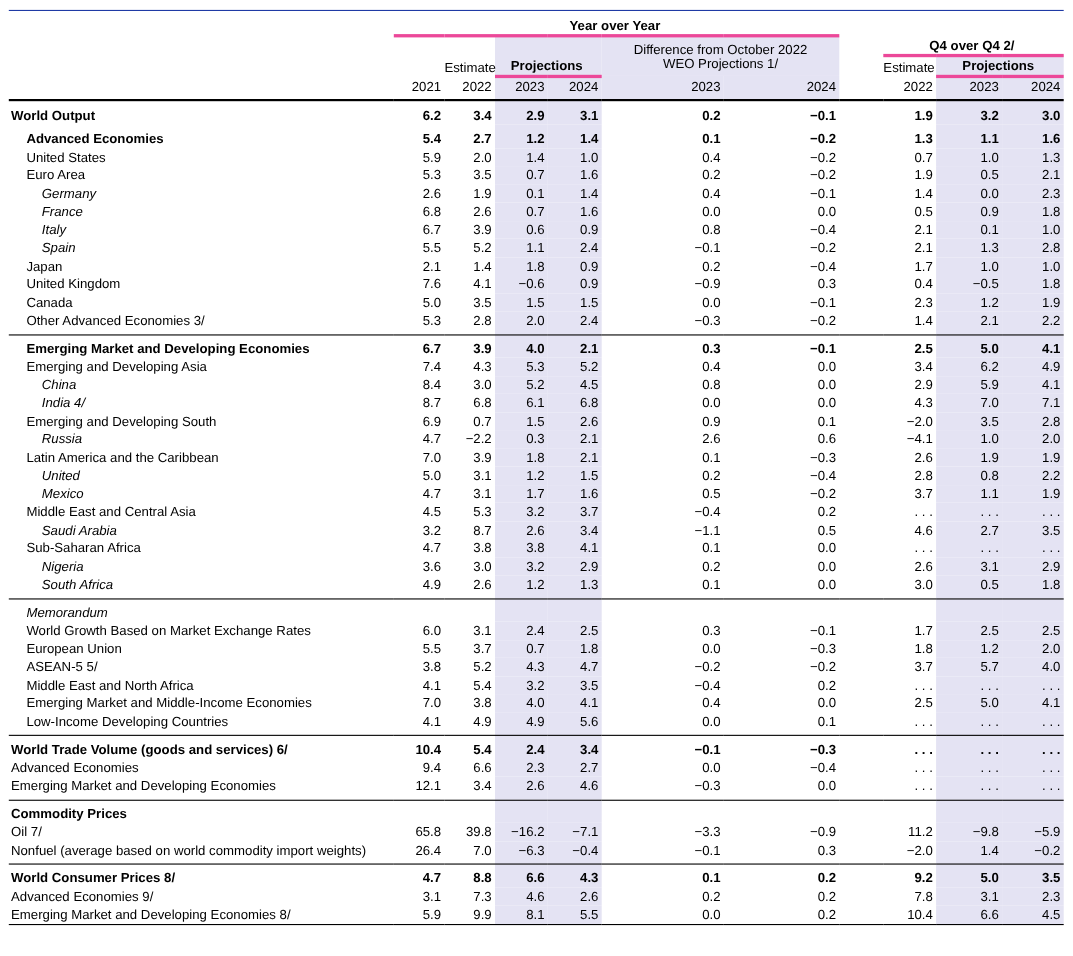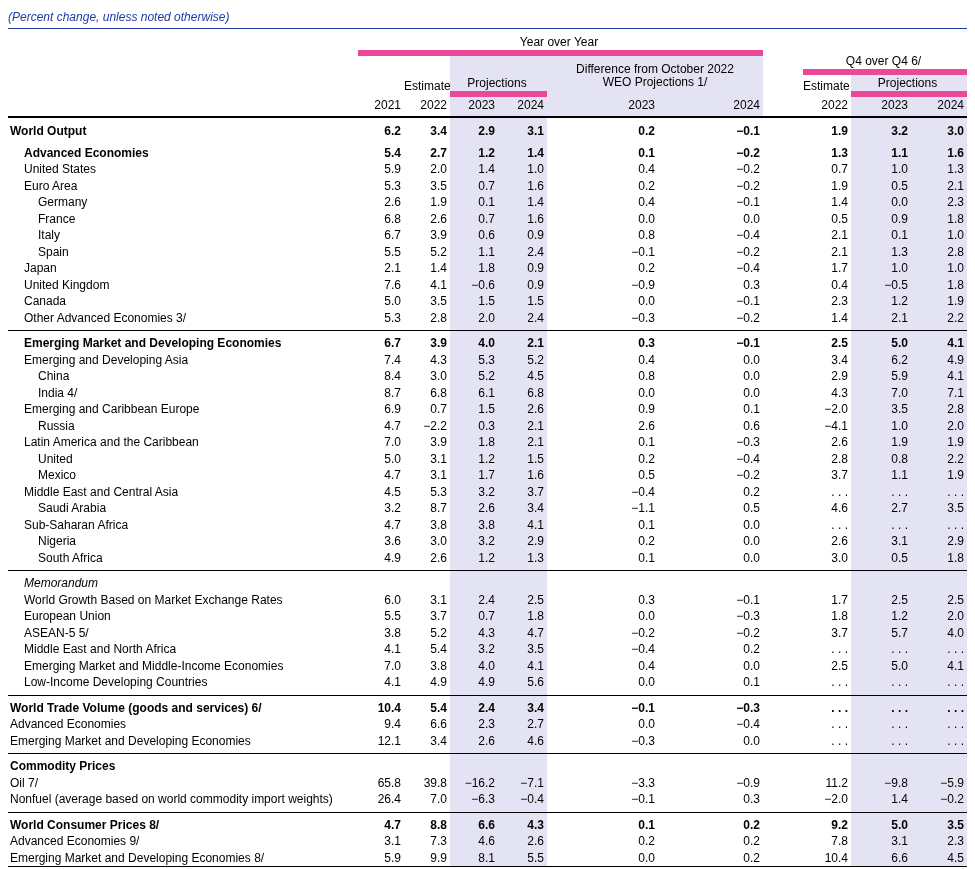--- a/index.html
+++ b/index.html
@@ -13,38 +13,37 @@
   .title { font-size: 13.5px; font-weight: bold; color: var(--accent, #1F3AA5); line-height: 17px; }
   .title .it { font-style: italic; }
   .subtitle { font-size: 12px; font-style: italic; color: var(--accent, #1F3AA5); line-height: 15px; margin: 1px 0 3px 0; }
   .title-divider { border: none; border-top: 1.5px solid var(--accent, #1F3AA5); margin: 0 0 5px 0; }
 
   table { border-collapse: collapse; table-layout: fixed; width: 959px; font-size: 12px; }
   th, td { padding: 0 3px 0 0; font-weight: normal; text-align: right; vertical-align: bottom; white-space: nowrap; overflow: visible; }
   th.lab, td.label { text-align: left; padding-right: 0; }
   .shade { background: var(--lavender, #E4E3F3); }
   .center { text-align: center; }
-  .uline { border-bottom: 6px solid #ec4899; }
+  .uline { border-bottom: 3px solid #ec4899; font-weight: bold; }
   thead th { line-height: 16px; }
   .diffhead { vertical-align: middle; text-align: center; line-height: 13px; padding: 3px 4px 2px 4px; }
   tr.years th { border-bottom: 2px solid #000; line-height: 17px; padding-bottom: 2px; }
   tbody td { line-height: 16.5px; }
-  .ind0 { padding-left: 2px; } .ind1 { padding-left: 16px; } .ind2 { padding-left: 30px; }
+  .ind0 { padding-left: 2px; } .ind1 { padding-left: 16px; } .ind2 { padding-left: 30px; font-style: italic; }
   .bold { font-weight: bold; }
   .italic { font-style: italic; }
   tr.rule td { border-top: 1px solid #000; padding-top: 4px; }
   tr.gap td { padding-top: 5px; }
   tr:has(+ tr.rule) td { padding-bottom: 4px; }
   tbody tr:last-child td { border-bottom: 1.5px solid #000; }
 </style>
 </head>
 <body>
 
 <div class="page">
-  <div class="subtitle">(Percent change, unless noted otherwise)</div>
   <hr class="title-divider">
 
   <table>
     <colgroup>
       <col style="width:350px">
         <col style="width:46px">
         <col style="width:46px">
         <col style="width:48px">
         <col style="width:49px">
         <col style="width:111px">
@@ -64,21 +63,21 @@
       <tr>
         <th class="lab"></th>
         <th></th>
         <th></th>
         <th class="shade" colspan="2"></th>
         <th class="diffhead shade" colspan="2" rowspan="2">
           <div>Difference from October 2022</div>
           <div>WEO Projections 1/</div>
         </th>
         <th></th>
-        <th class="center uline" colspan="3">Q4 over Q4 6/</th>
+        <th class="center uline" colspan="3">Q4 over Q4 2/</th>
       </tr>
       <tr>
         <th class="lab"></th>
         <th></th>
         <th class="center">Estimate</th>
         <th class="center uline shade" colspan="2">Projections</th>
         <th></th>
         <th class="center">Estimate</th>
         <th class="center uline shade" colspan="2">Projections</th>
       </tr>
@@ -299,21 +298,21 @@
           <td class="num shade">6.1</td>
           <td class="num shade">6.8</td>
           <td class="num">0.0</td>
           <td class="num">0.0</td>
           <td></td>
           <td class="num">4.3</td>
           <td class="num shade">7.0</td>
           <td class="num shade">7.1</td>
         </tr>
         <tr class="">
-          <td class="label ind1">Emerging and Caribbean Europe</td>
+          <td class="label ind1">Emerging and Developing South</td>
           <td class="num">6.9</td>
           <td class="num">0.7</td>
           <td class="num shade">1.5</td>
           <td class="num shade">2.6</td>
           <td class="num">0.9</td>
           <td class="num">0.1</td>
           <td></td>
           <td class="num">−2.0</td>
           <td class="num shade">3.5</td>
           <td class="num shade">2.8</td>

